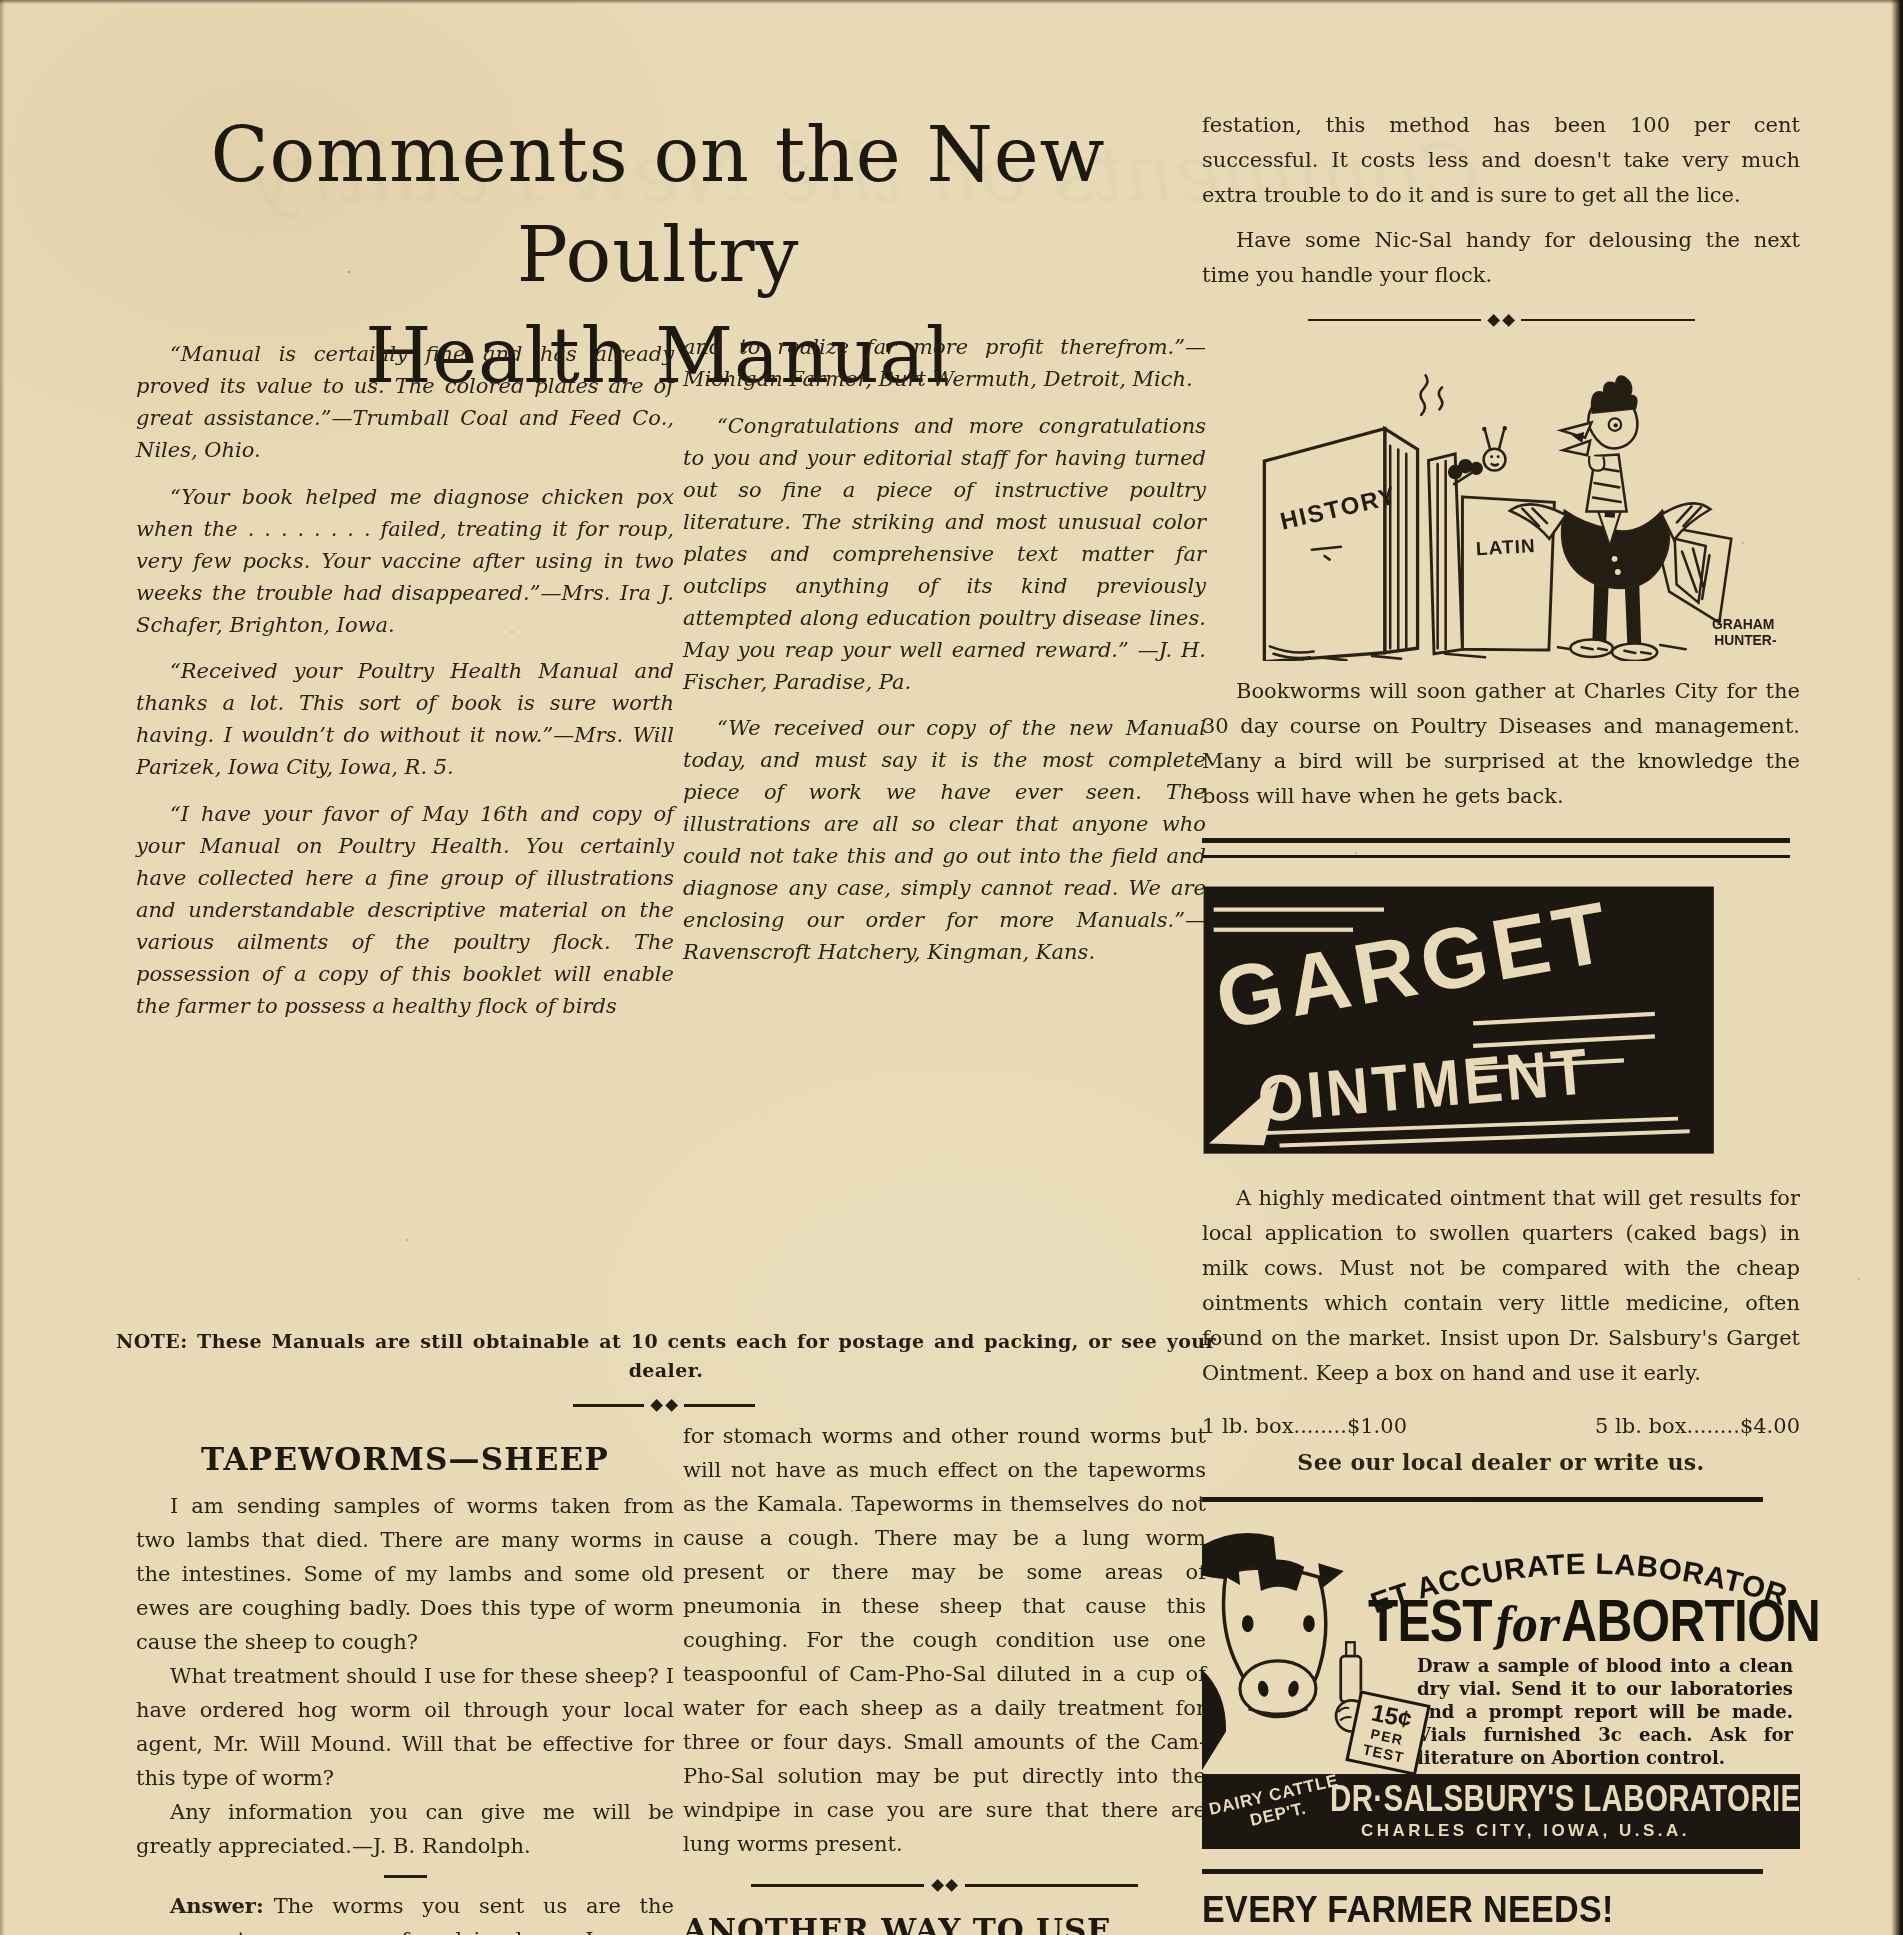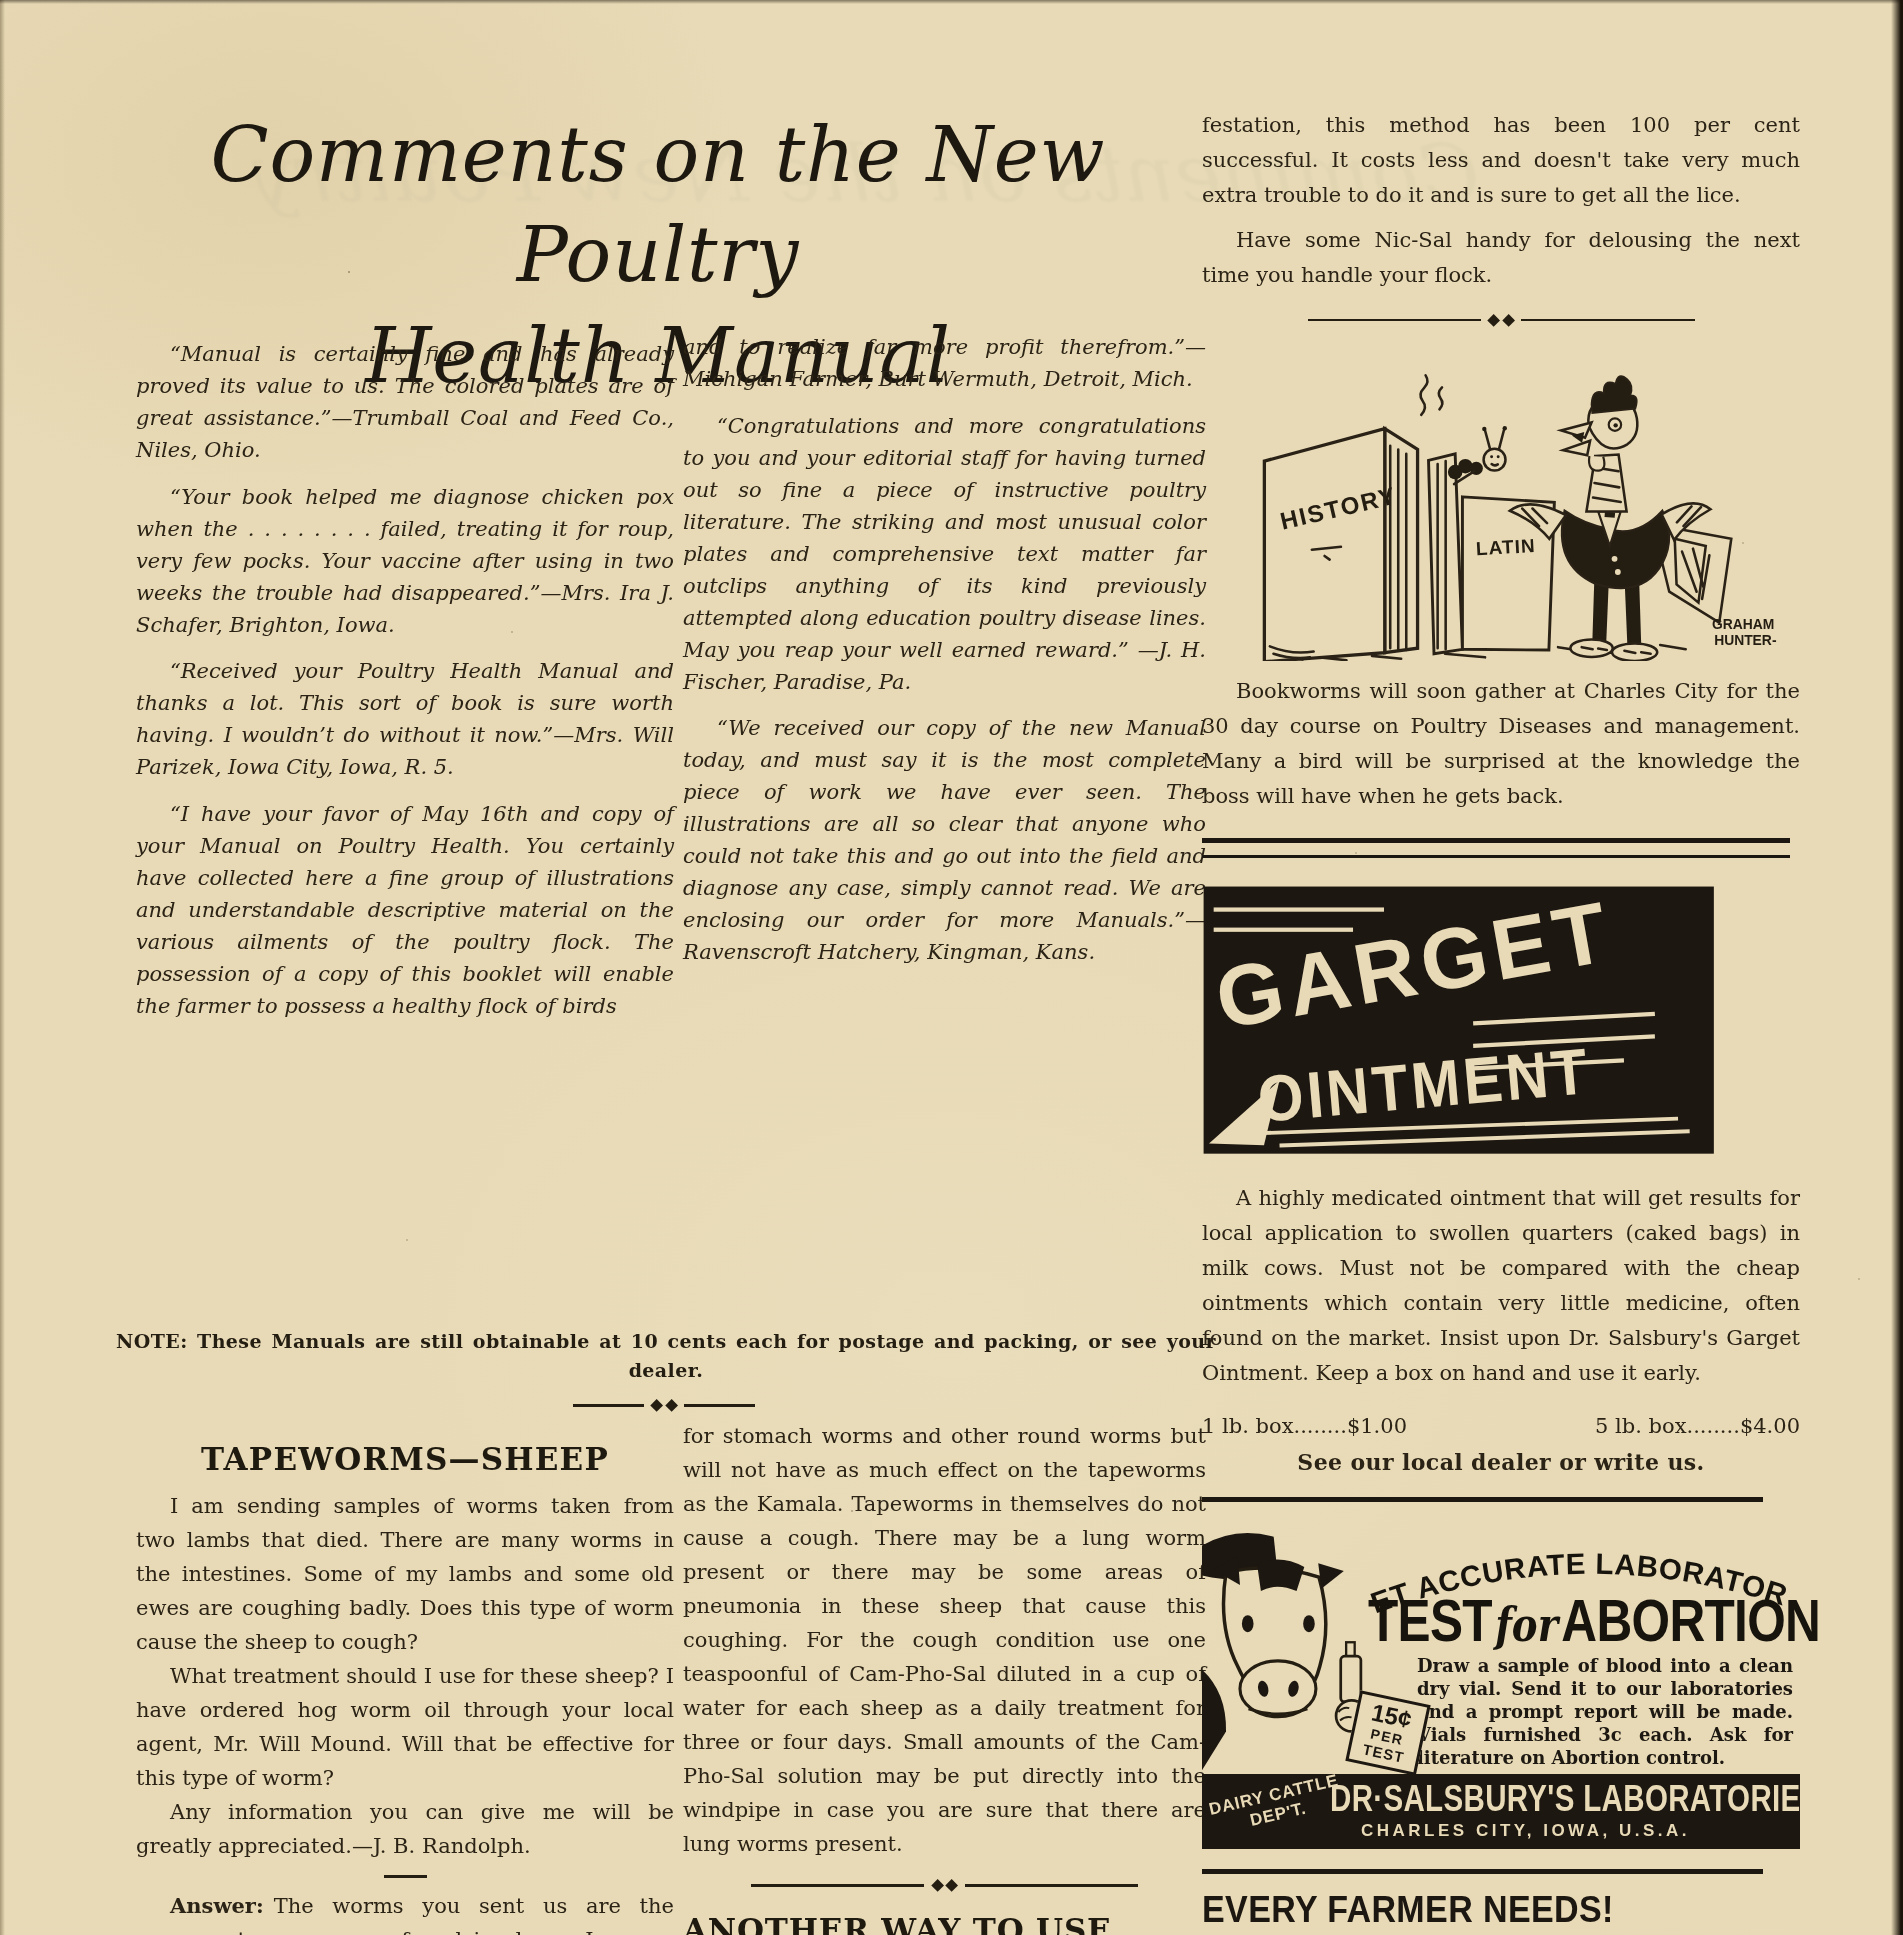--- a/index.html
+++ b/index.html
@@ -15,21 +15,21 @@
   .abs{position:absolute}
   p{margin:0}
   .j{text-align:justify}
   .ind{text-indent:34px}
   .b{font-weight:bold}
   .test{font-style:italic;font-size:21px;line-height:32px}
   .test p + p{margin-top:14.7px}
   .qa{font-size:21px;line-height:34px}
   .rtxt{font-size:21px;line-height:35px}
   .title{
-    font-style:italic;font-size:76px;line-height:1.32;text-align:center;color:#1d1810;
+    font-size:76px;line-height:1.32;text-align:center;color:#1d1810;
     letter-spacing:0.8px;
   }
   .sechead{font-weight:bold;font-size:31px;letter-spacing:1.2px;text-align:center;color:#1f1a10}
   .note{
     font-weight:bold;font-size:19px;line-height:1.5;color:#241d12;
     text-align:justify;text-align-last:center;letter-spacing:0.4px;
   }
   
   .dvd{display:flex;align-items:center;justify-content:center}
   .dvd .ln{flex:1;height:2.7px;background:#241d12}

